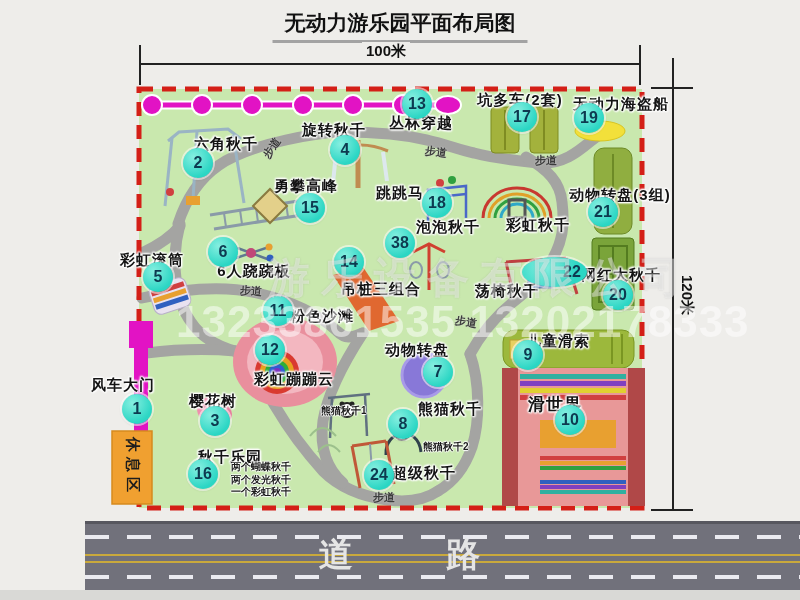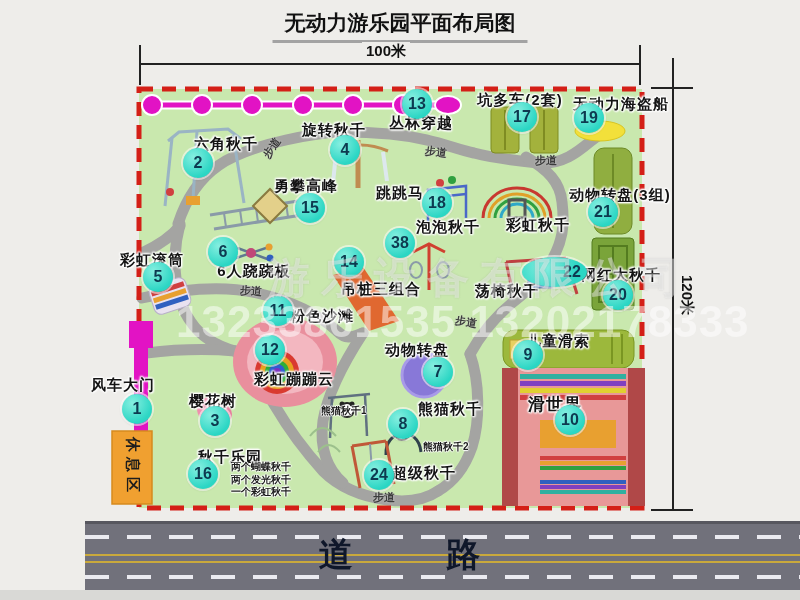--- a/index.html
+++ b/index.html
@@ -56,21 +56,21 @@
   .road{position:absolute;left:85px;top:521px;width:715px;height:66px;background:#71717b;
         border-top:3px solid #57575f;border-bottom:3px solid #8d8d95;box-sizing:content-box;}
   .road-dash{position:absolute;left:0;right:0;height:4px;
         background:repeating-linear-gradient(90deg,#eaeaf0 0 24px,transparent 24px 42px);}
   .road-dash.top{top:11px;}
   .road-dash.bottom{bottom:11px;}
   .road-center{position:absolute;left:0;right:0;top:50%;height:5px;margin-top:-3px;
         border-top:2px solid #c9a93c;border-bottom:2px solid #c9a93c;}
   .road-label{
     position:absolute;left:calc(50% - 43px);top:50%;transform:translate(-50%,-54%);
-    font-size:34px;font-weight:bold;color:#0f172a;letter-spacing:42px;text-indent:42px;white-space:nowrap;
+    font-size:34px;font-weight:bold;color:#e5e5e5;letter-spacing:42px;text-indent:42px;white-space:nowrap;
   }
   .below-road{position:absolute;left:0;top:590px;width:800px;height:10px;background:#d9d9d6;}
   
   .wm{position:absolute;white-space:nowrap;font-weight:bold;pointer-events:none;}
   .wm-company{left:268px;top:250px;font-size:42px;letter-spacing:11px;color:rgba(255,255,255,.40);text-shadow:0 0 2px rgba(120,120,120,.25);}
   .wm-phone{left:176px;top:297px;font-size:44px;letter-spacing:1px;color:rgba(255,255,255,.50);}
 </style>
 </head>
 <body>
 

